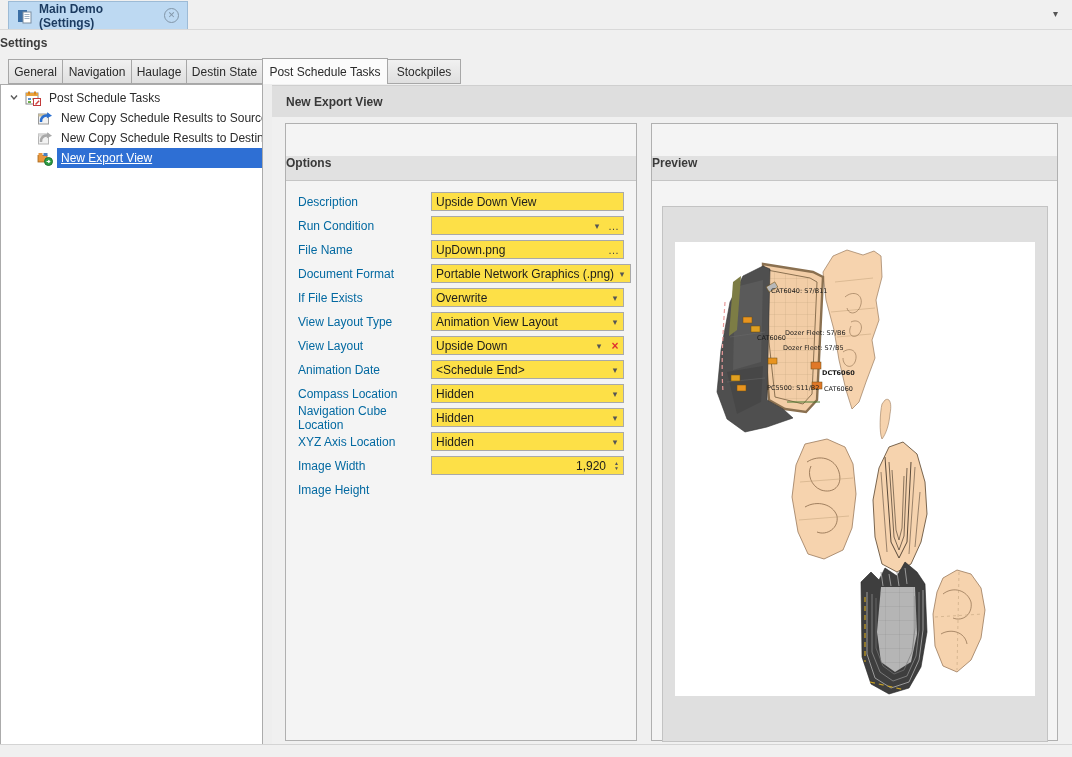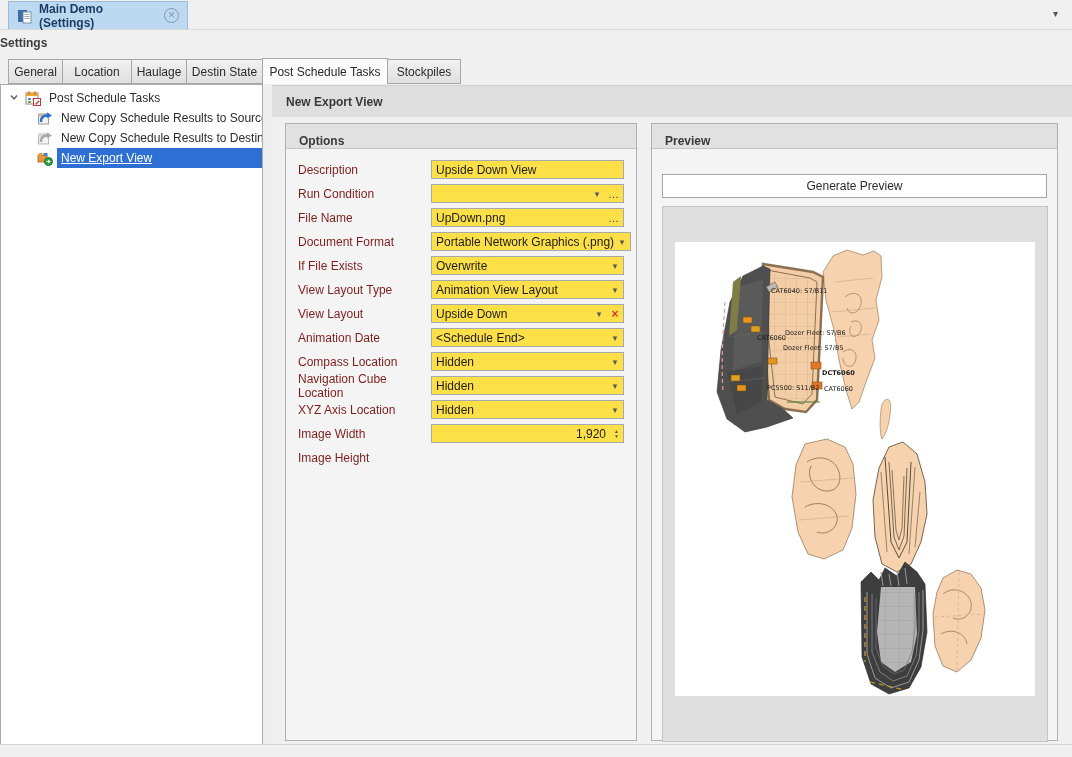--- a/index.html
+++ b/index.html
@@ -29,25 +29,25 @@
   .tlabel{padding:0 4px;white-space:nowrap;overflow:hidden;}
   .tlabel.selected{background:#2e6fd4;color:#fff;text-decoration:underline;flex:1;height:20px;display:flex;align-items:center;}
   .splitter{position:absolute;left:263px;top:0;width:9px;height:661px;background:#eeeeee;}
   .right{position:absolute;left:272px;top:0;width:800px;height:661px;background:#f0f0f0;}
   .detail-header{position:absolute;top:1px;left:0;right:0;height:32px;background:#dedede;border-top:1px solid #cfcfcf;
                  display:flex;align-items:center;padding-left:14px;font-weight:bold;color:#383838;box-sizing:border-box;}
   
   .group{position:absolute;border:1px solid #b0b0b0;background:#f4f4f4;box-sizing:border-box;}
   .options-group{left:13px;top:39px;width:352px;height:618px;}
   .preview-group{left:379px;top:39px;width:407px;height:618px;}
-  .ghead{height:24px;background:#e1e1e1;border-bottom:1px solid #c5c5c5;display:flex;align-items:flex-end;padding-left:13px;font-weight:bold;color:#3a3a3a;}
+  .ghead{height:24px;background:#e1e1e1;border-bottom:1px solid #c5c5c5;display:flex;align-items:flex-start;font-weight:bold;color:#3a3a3a;margin-top:32px;}
   
   .form{padding:11px 12px 0 12px;}
   .frow{display:flex;align-items:center;height:19px;margin-bottom:5px;}
-  .flabel{width:133px;color:#7f1d1d;flex:0 0 auto;}
+  .flabel{width:133px;color:#0369a1;flex:0 0 auto;}
   .fctl{flex:1;height:19px;box-sizing:border-box;border:1px solid #a9a9a9;background:#fde047;display:flex;align-items:center;}
   input.tin{border:none;outline:none;flex:1;height:15px;padding:0 4px;font:12px "Liberation Sans","DejaVu Sans",sans-serif;color:#1c1c1c;background:transparent;min-width:0;}
   input.num{text-align:right;}
   .val{flex:1;padding-left:4px;color:#1c1c1c;white-space:nowrap;overflow:hidden;}
   .arr{width:16px;text-align:center;color:#555;font-size:9px;flex:0 0 auto;}
   .ell{width:18px;text-align:center;color:#444;font-size:11px;letter-spacing:1px;flex:0 0 auto;}
   .clr{width:16px;text-align:center;color:#e03030;font-weight:bold;font-size:12px;flex:0 0 auto;}
   .spin{width:13px;display:flex;flex-direction:column;align-items:center;justify-content:center;flex:0 0 auto;}
   .spin span{font-size:5px;color:#555;line-height:5px;}
   
@@ -78,21 +78,21 @@
 
 <div class="caption-bar">
   <span>Settings</span>
 </div>
 
 <div class="tabstrip">
   <div class="tab" style="left:8px;width:55px">
       <span>General</span>
     </div>
   <div class="tab" style="left:62px;width:70px">
-      <span>Location</span>
+      <span>Navigation</span>
     </div>
   <div class="tab" style="left:131px;width:56px">
       <span>Haulage</span>
     </div>
   <div class="tab" style="left:186px;width:77px">
       <span>Destin State</span>
     </div>
   <div class="tab active" style="left:262px;width:126px">
       <span>Post Schedule Tasks</span>
     </div>

